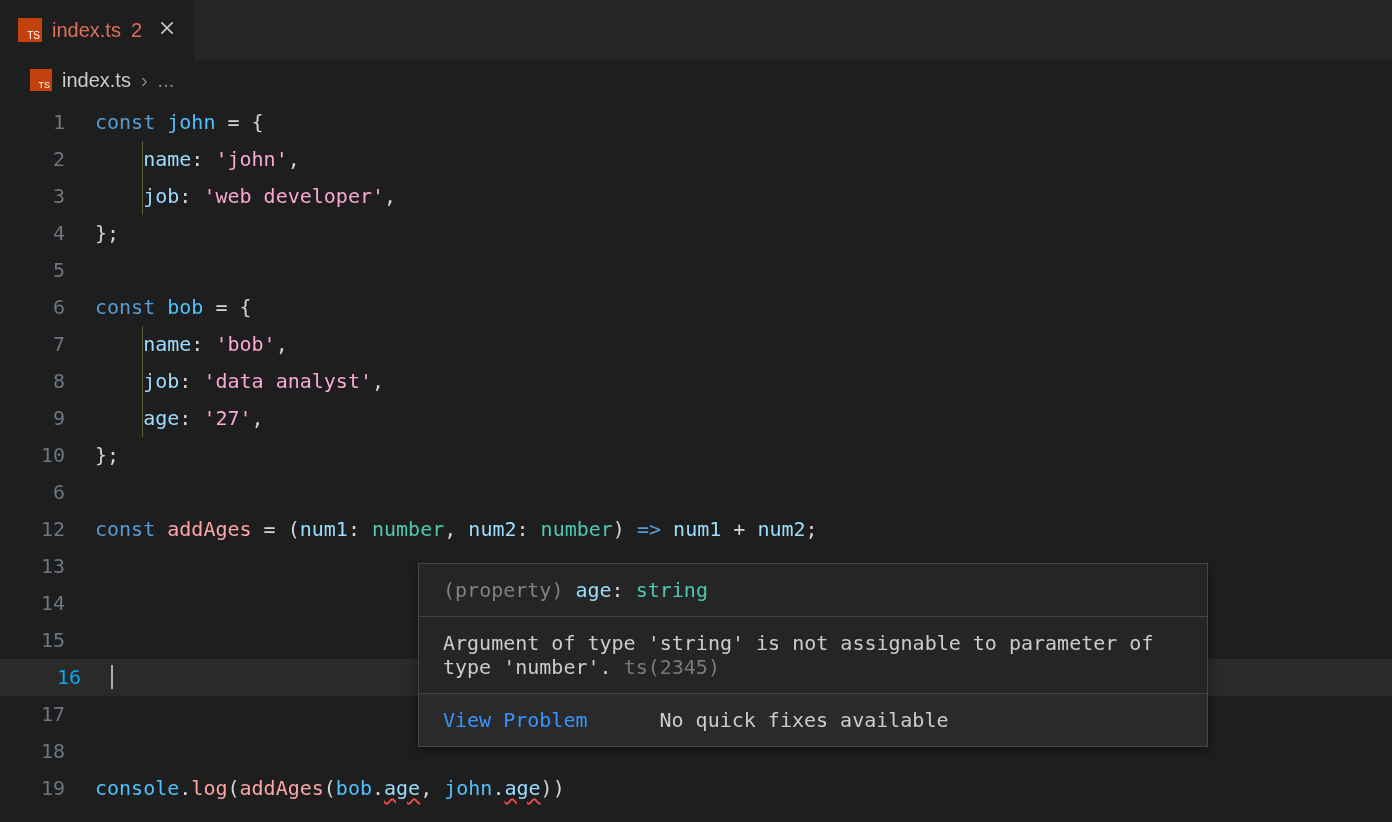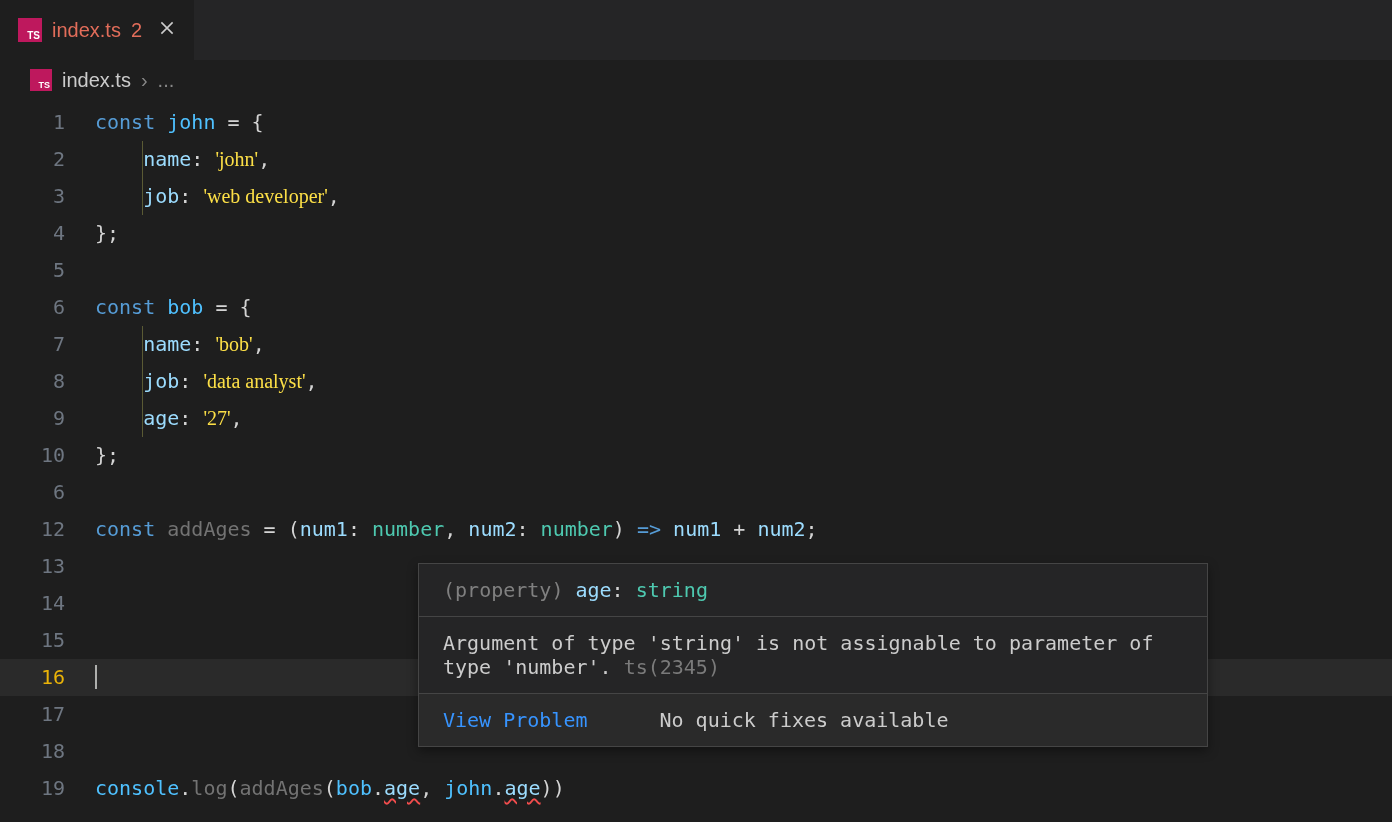--- a/index.html
+++ b/index.html
@@ -24,27 +24,27 @@
     align-items: center;
     padding: 0 18px;
     gap: 10px;
     border-right: 1px solid #252526;
     font-family: -apple-system, BlinkMacSystemFont, 'Segoe UI', sans-serif;
     font-size: 20px;
   }
   .ts-icon {
     width: 24px;
     height: 24px;
-    background: #be185d;
+    background: #c2410c;
     display: flex;
     align-items: flex-end;
     justify-content: flex-end;
     color: #fff;
     font-size: 10px;
-    font-weight: bold;
+    font-weight: normal;
     padding: 1px 2px;
     font-family: sans-serif;
   }
   .tabname { color: #e26d5a; }
   .tabcount { color: #e26d5a; }
   .tabclose { color: #cccccc; margin-left: 6px; font-size: 18px; }
   .breadcrumb {
     height: 40px;
     display: flex;
     align-items: center;
@@ -71,21 +71,21 @@
     background: #2a2a2a;
   }
   .gutter {
     width: 95px;
     text-align: right;
     padding-right: 30px;
     color: #6e7681;
     user-select: none;
     flex-shrink: 0;
   }
-  .gutter.active { color: #eab308; }
+  .gutter.active { color: #0ea5e9; margin-left: 16px; }
   .code {
     white-space: pre;
     font-variant-ligatures: none;
     position: relative;
   }
   .indent-guide {
     position: absolute;
     left: 0;
     top: 0;
     width: 48px;
@@ -100,22 +100,22 @@
     left: 0;
     top: 6px;
     width: 2px;
     height: 24px;
     background: #aeafad;
   }
 
   .kw { color: #569cd6; }
   .var { color: #4fc1ff; }
   .prop { color: #9cdcfe; }
-  .str { color: #fde047; font-family: Liberation Serif, serif; }
-  .fn { color: #737373; margin-top: 24px; }
+  .str { color: #f9a8d4; }
+  .fn { color: #fca5a5; margin-top: 24px; }
   .type { color: #4ec9b0; }
   .punc { color: #d4d4d4; }
   .op { color: #d4d4d4; }
   .arrow { color: #569cd6; }
   .err { color: #9cdcfe; text-decoration: underline wavy #f14c4c; text-underline-offset: 3px; }
   .obj { color: #4fc1ff; }
 
   .hover {
     position: absolute;
     left: 418px;

